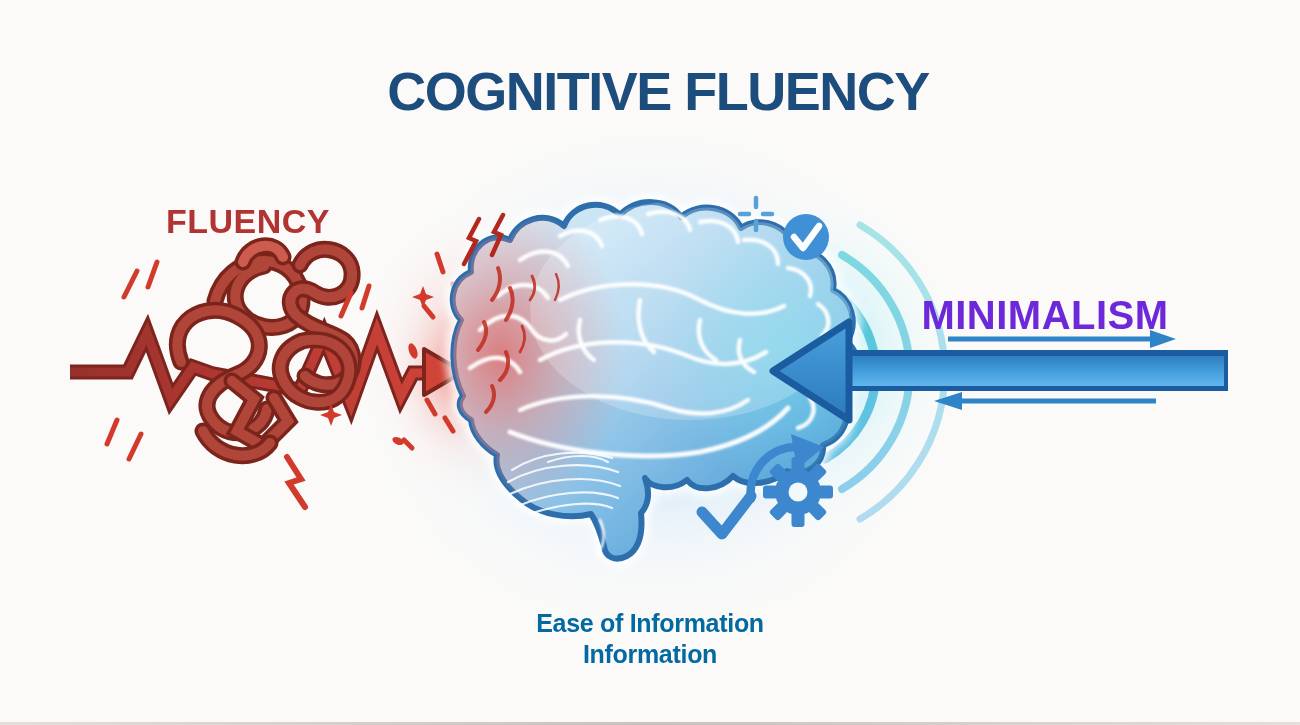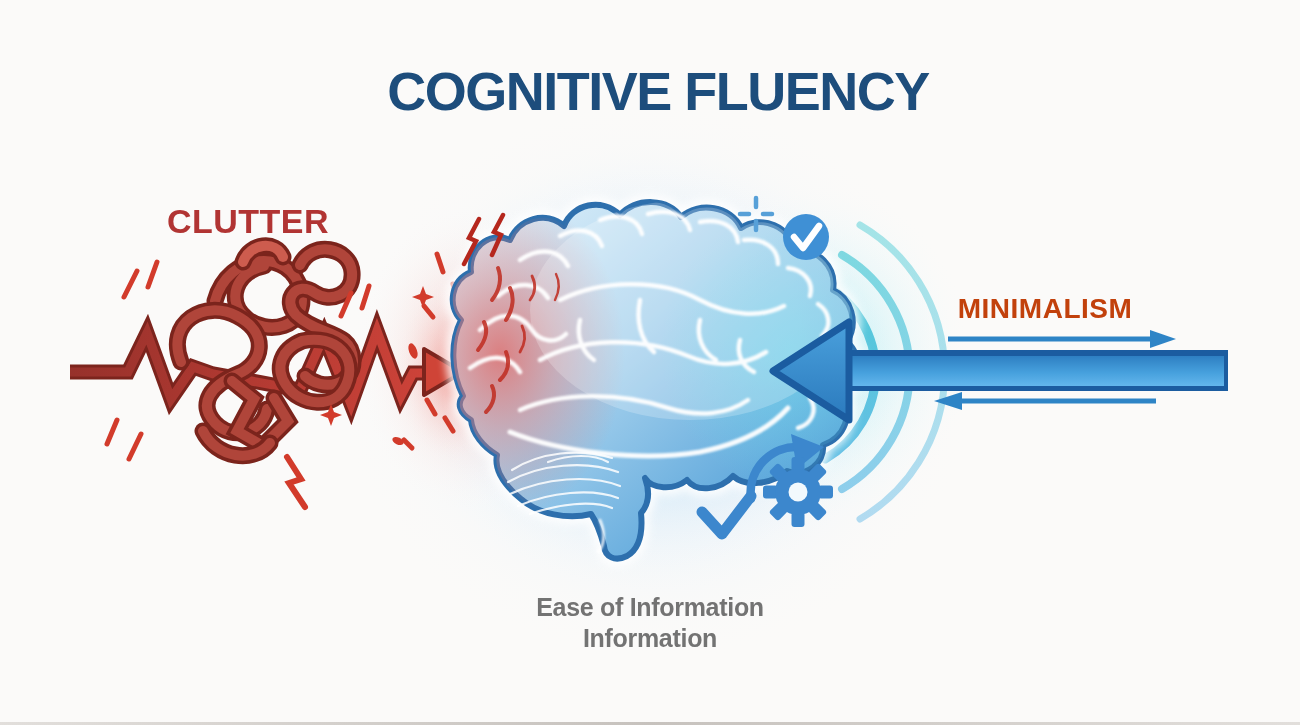--- a/index.html
+++ b/index.html
@@ -11,26 +11,26 @@
   .label{position:absolute;text-align:center;}
   .title{
     left:0;right:0;top:60px;font-size:54px;font-weight:600;
     letter-spacing:-1.5px;color:#1d4d7c;padding-left:16px;
   }
   .clutter{
     left:126px;top:202px;width:244px;font-size:34px;font-weight:bold;
     letter-spacing:.5px;color:#b13433;
   }
   .minimalism{
-    left:918px;top:293px;width:254px;font-size:28px;font-weight:bold;
-    letter-spacing:.5px;color:#c2410c;
+    left:918px;top:293px;width:254px;font-size:40px;font-weight:bold;
+    letter-spacing:.5px;color:#6d28d9;
   }
   .caption{
-    left:450px;top:592px;width:400px;font-size:25px;font-weight:600;
-    line-height:31px;color:#737373;letter-spacing:-0.3px;
+    left:450px;top:608px;width:400px;font-size:25px;font-weight:600;
+    line-height:31px;color:#0369a1;letter-spacing:-0.3px;
   }
   .caption span{display:block;}
   .bottom-edge{
     position:absolute;left:0;right:0;bottom:0;height:3px;
     background:linear-gradient(90deg,rgba(150,140,130,.25),rgba(120,110,100,.4) 50%,rgba(150,140,130,.25));
   }
 </style>
 </head>
 <body>
 
@@ -256,21 +256,21 @@
     <line x1="948" y1="339" x2="1150" y2="339" stroke-width="5"></line>
     <polygon points="1150,330 1150,348 1176,339" stroke="none"></polygon>
   </g>
   <g stroke="#2e84c6" fill="#2e84c6">
     <line x1="962" y1="401" x2="1156" y2="401" stroke-width="5"></line>
     <polygon points="962,392 962,410 934,401" stroke="none"></polygon>
   </g>
 </svg>
 
 <div class="label title">COGNITIVE FLUENCY</div>
-<div class="label clutter">CLUTTER</div>
+<div class="label clutter">FLUENCY</div>
 <div class="label minimalism">MINIMALISM</div>
 <div class="label caption">
   <span>Ease of Information</span>
   <span>Information</span>
 </div>
 
 <div class="bottom-edge"></div>
 
 </div>
 

